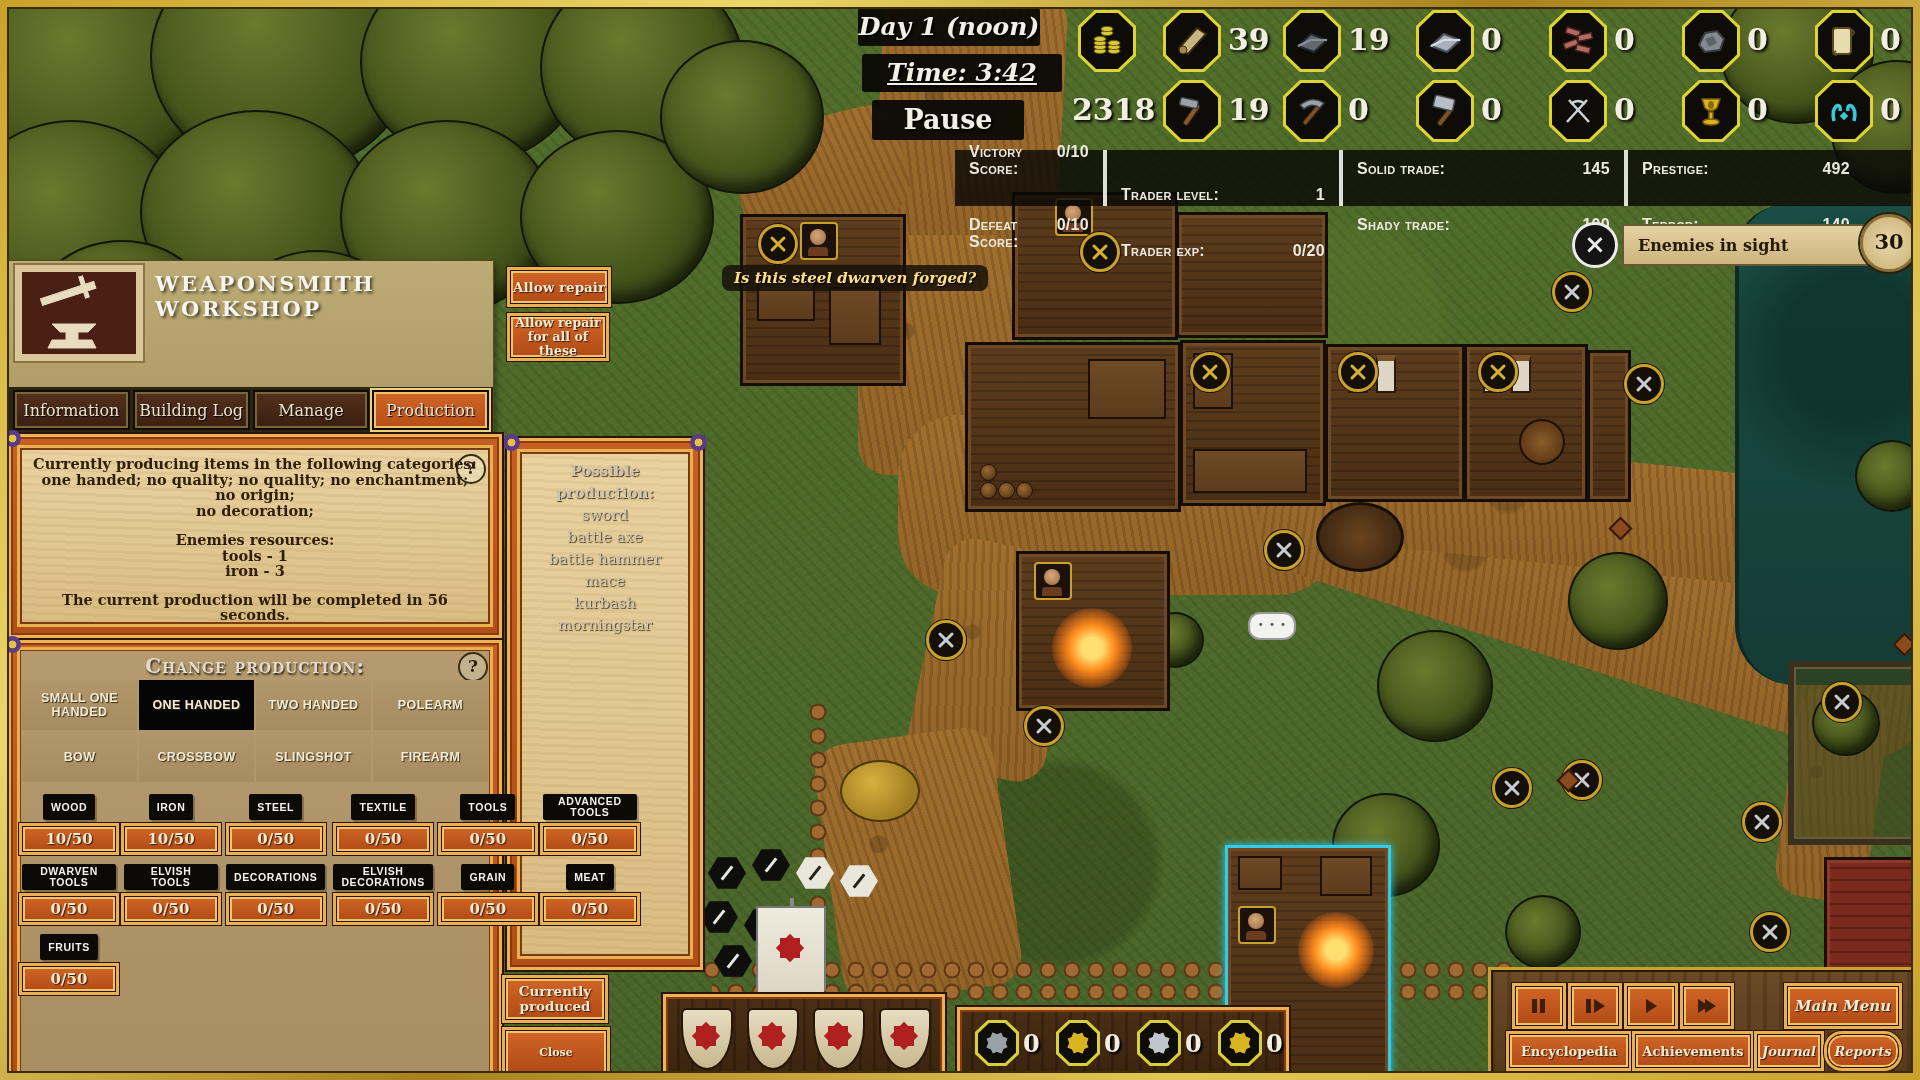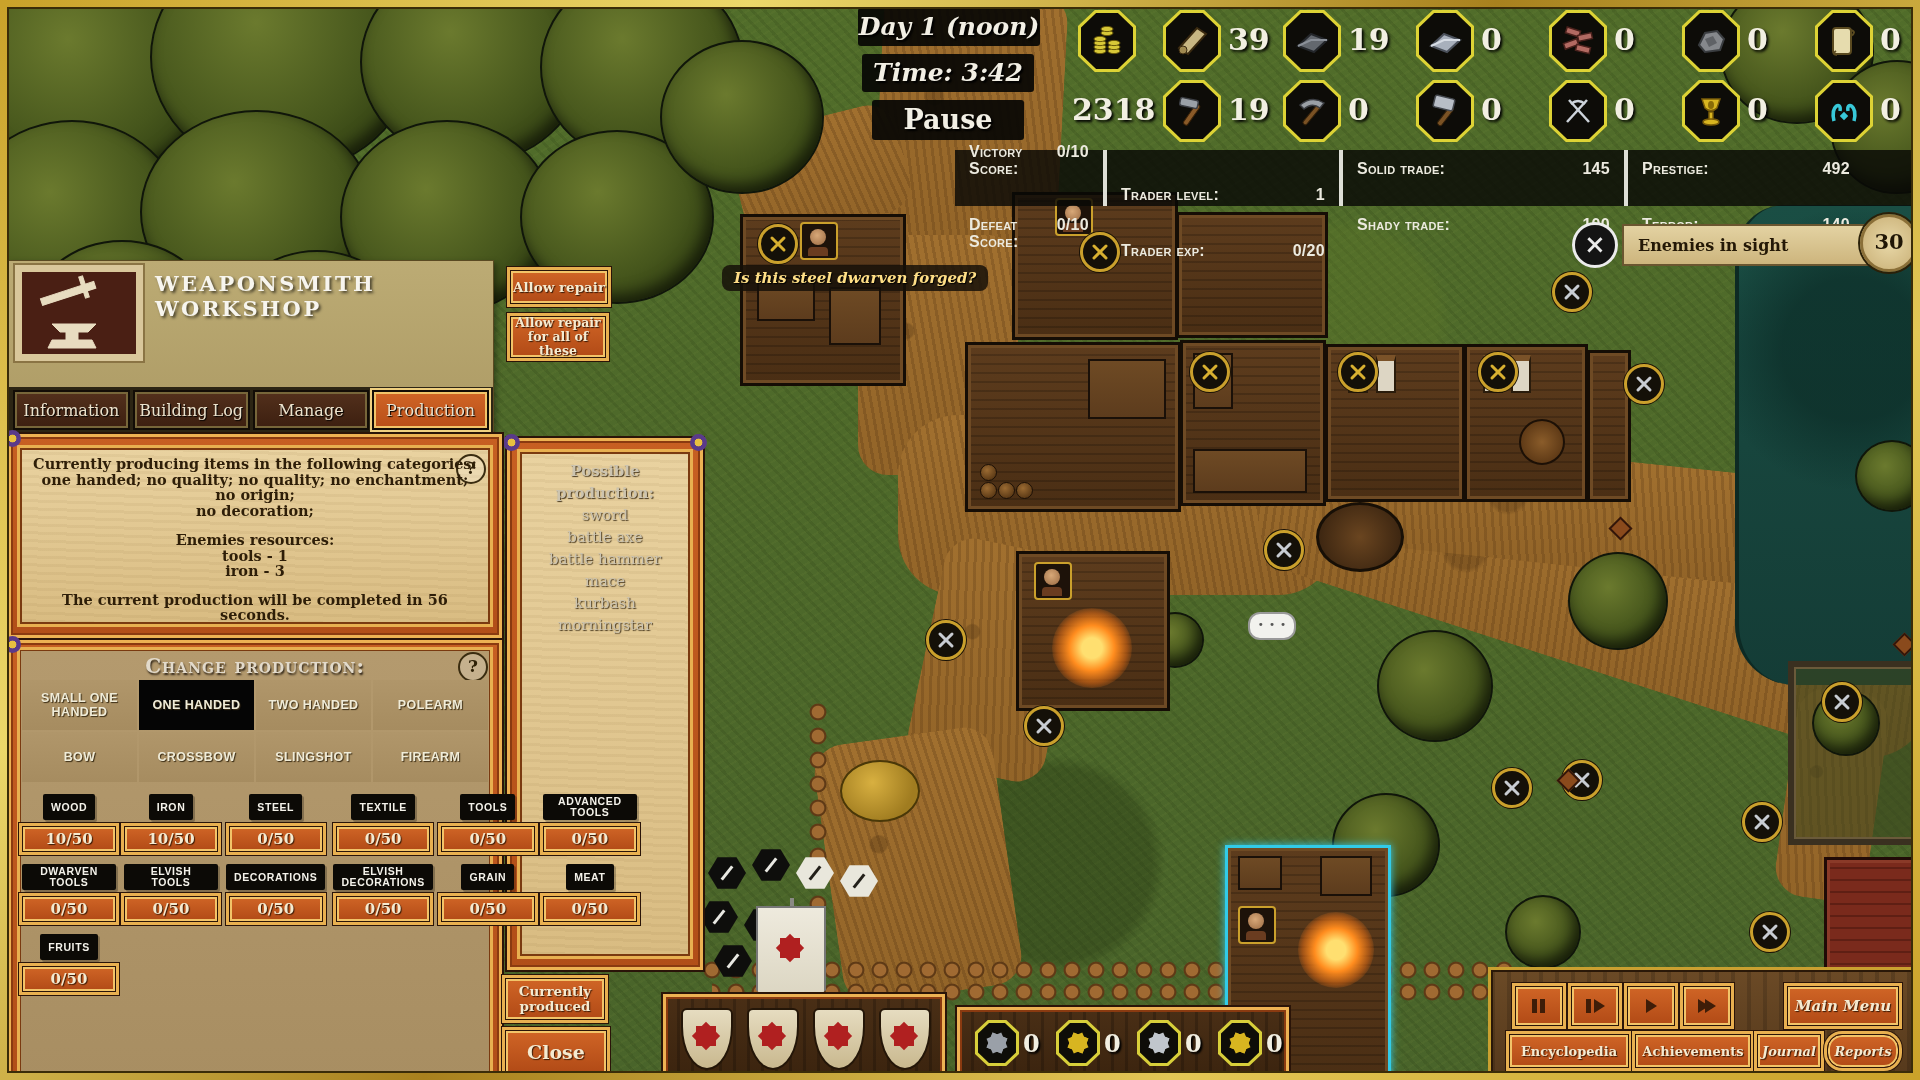--- a/index.html
+++ b/index.html
@@ -368,21 +368,21 @@
         <i></i>
       </div>
     <div class="diamond" style="left:1612px;top:520px;"></div>
     <div class="diamond" style="left:1560px;top:772px;"></div>
     <div class="diamond" style="left:1896px;top:636px;"></div>
 
     <div class="cloud" style="left:1248px;top:612px;"></div>
   </div>
 
   <div class="chip daychip" style="left:858px;top:8px;width:182px;height:38px;z-index:5;">Day 1 (noon)</div>
-  <div class="chip daychip" style="left:862px;top:54px;width:172px;height:38px;z-index:5;">Time: 3:42</div>
+  <div class="chip daychip" style="left:862px;top:54px;width:200px;height:38px;z-index:5;text-decoration:underline;">Time: 3:42</div>
   <div class="chip daychip" style="left:872px;top:100px;width:152px;height:40px;z-index:5;font-size:27px;line-height:40px;font-style:normal;">Pause</div>
 
   <div class="oct" style="left:1078px;top:10px;z-index:5;">
       <div class="in">
     <svg width="40" height="40" viewBox="0 0 40 40">
           <g stroke="#6a5a08" stroke-width="1" fill="#d8c838">
       <ellipse cx="13" cy="30" rx="6" ry="2.6"></ellipse>
             <ellipse cx="13" cy="26" rx="6" ry="2.6"></ellipse>
             <ellipse cx="13" cy="22" rx="6" ry="2.6"></ellipse>
             <ellipse cx="13" cy="18" rx="6" ry="2.6"></ellipse>
@@ -693,21 +693,21 @@
       <div class="possitem">sword</div>
       <div class="possitem">battle axe</div>
       <div class="possitem">battle hammer</div>
       <div class="possitem">mace</div>
       <div class="possitem">kurbash</div>
       <div class="possitem">morningstar</div>
     </div>
   </div>
 
   <div class="btn abs" style="left:505px;top:978px;width:100px;height:42px;z-index:10;font-size:13.5px;line-height:15px;padding:2px 6px;box-sizing:border-box;">Currently produced</div>
-  <div class="btn abs" style="left:505px;top:1030px;width:100px;height:42px;z-index:10;font-size:19px;">Close</div>
+  <div class="btn abs" style="left:505px;top:1030px;width:100px;height:42px;z-index:10;font-size:11px;">Close</div>
 
   <div class="woodbar" style="left:661px;top:992px;width:282px;height:88px;">
     <div class="shield" style="left:18px;top:14px;">
         <div class="star8" style="left:13px;top:16px;"></div>
       </div>
     <div class="shield" style="left:84px;top:14px;">
         <div class="star8" style="left:13px;top:16px;"></div>
       </div>
     <div class="shield" style="left:150px;top:14px;">
         <div class="star8" style="left:13px;top:16px;"></div>

